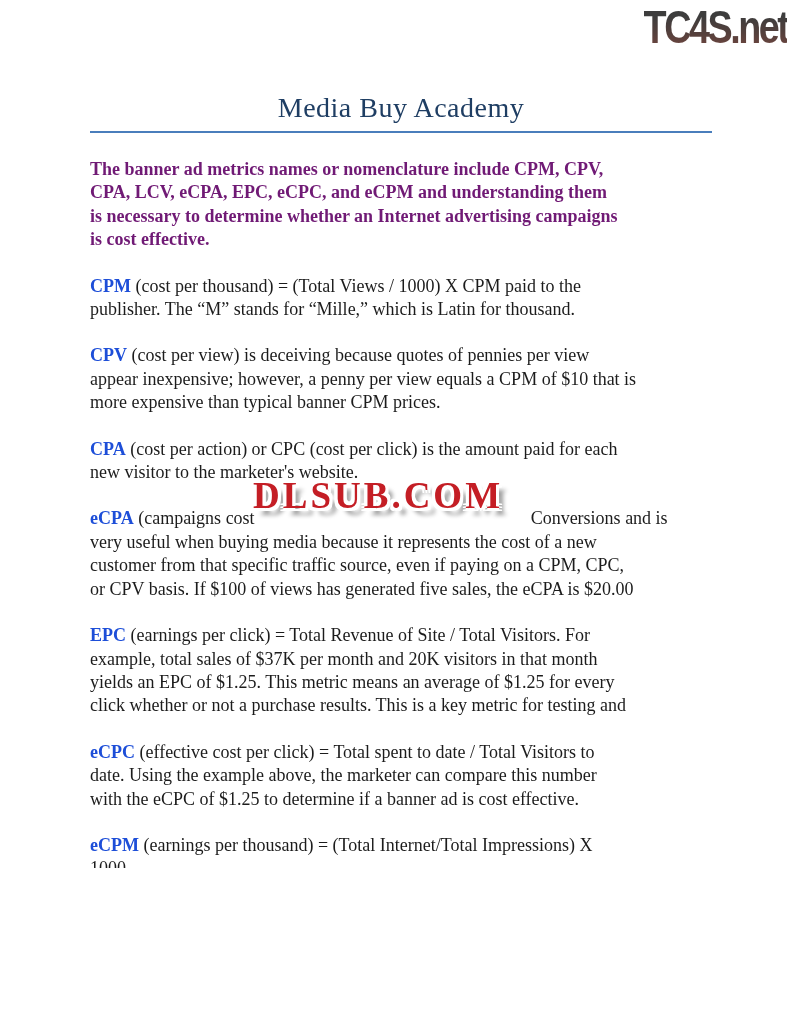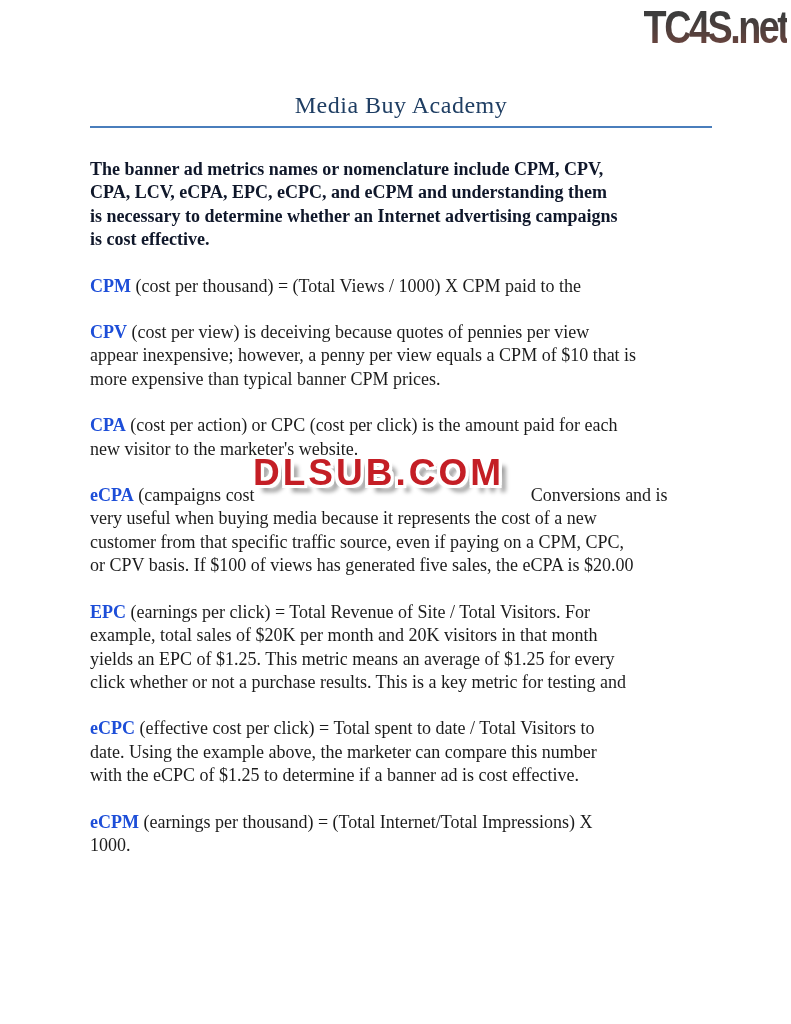--- a/index.html
+++ b/index.html
@@ -35,47 +35,47 @@
   .title-block {
     position: absolute;
     top: 92px;
     left: 90px;
     width: 622px;
     text-align: center;
     border-bottom: 2px solid #4a7ebc;
     padding-bottom: 7px;
   }
   .doc-title {
-    font-size: 24px;
+    font-size: 28px;
     color: #1f3e63;
     letter-spacing: 0.5px;
   }
 
   
   .content {
     position: absolute;
     top: 158px;
     left: 90px;
     width: 628px;
     font-size: 18px;
     line-height: 23.4px;
     white-space: nowrap;
   }
   .para { margin: 0 0 23px 0; }
-  .para.intro { font-weight: bold; color: #0f172a; }
+  .para.intro { font-weight: bold; color: #701a75; }
   .term { font-weight: bold; color: #1d4ed8; }
   .para-ecpa { position: relative; }
   .wm-gap { display: inline-block; width: 276px; }
 
   
   .dlsub {
     position: absolute;
     left: 163px;
     top: -23px;
-    font-family: Liberation Sans, sans-serif;
+    font-family: Liberation Serif, serif;
     font-weight: bold;
     font-size: 37px;
     letter-spacing: 3px;
     color: #c41e25;
     white-space: nowrap;
     text-shadow:
       -3px -3px 0 #ffffff, 3px -3px 0 #ffffff,
       -3px  3px 0 #ffffff, 3px  3px 0 #ffffff,
       -3px  0   0 #ffffff, 3px  0   0 #ffffff,
        0   -3px 0 #ffffff, 0    3px 0 #ffffff,
@@ -116,20 +116,21 @@
 
     <p class="para intro">
       <span>The banner ad metrics names or nomenclature include CPM, CPV,</span><br>
       <span>CPA, LCV, eCPA, EPC, eCPC, and eCPM and understanding them</span><br>
       <span>is necessary to determine whether an Internet advertising campaigns</span><br>
       <span>is cost effective.</span>
     </p>
 
     <p class="para">
       <b class="term">CPM</b><span> (cost per thousand) = (Total Views / 1000) X CPM paid to the</span><br>
+      <span>publisher. The “M” stands for “Mille,” which is Latin for thousand.</span>
     </p>
 
     <p class="para">
       <b class="term">CPV</b><span> (cost per view) is deceiving because quotes of pennies per view</span><br>
       <span>appear inexpensive; however, a penny per view equals a CPM of $10 that is</span><br>
       <span>more expensive than typical banner CPM prices.</span>
     </p>
 
     <p class="para">
       <b class="term">CPA</b><span> (cost per action) or CPC (cost per click) is the amount paid for each</span><br>
@@ -139,21 +140,21 @@
     <p class="para para-ecpa">
       <span class="dlsub">DLSUB.COM</span>
       <b class="term">eCPA</b><span> (campaigns cost</span><span class="wm-gap"></span><span>Conversions and is</span><br>
       <span>very useful when buying media because it represents the cost of a new</span><br>
       <span>customer from that specific traffic source, even if paying on a CPM, CPC,</span><br>
       <span>or CPV basis. If $100 of views has generated five sales, the eCPA is $20.00</span><br>
     </p>
 
     <p class="para">
       <b class="term">EPC</b><span> (earnings per click) = Total Revenue of Site / Total Visitors. For</span><br>
-      <span>example, total sales of $20K per month and 20K visitors in that month</span><br>
+      <span>example, total sales of $37K per month and 20K visitors in that month</span><br>
       <span>yields an EPC of $1.25. This metric means an average of $1.25 for every</span><br>
       <span>click whether or not a purchase results. This is a key metric for testing and</span><br>
     </p>
 
     <p class="para">
       <b class="term">eCPC</b><span> (effective cost per click) = Total spent to date / Total Visitors to</span><br>
       <span>date. Using the example above, the marketer can compare this number</span><br>
       <span>with the eCPC of $1.25 to determine if a banner ad is cost effective.</span>
     </p>
 

